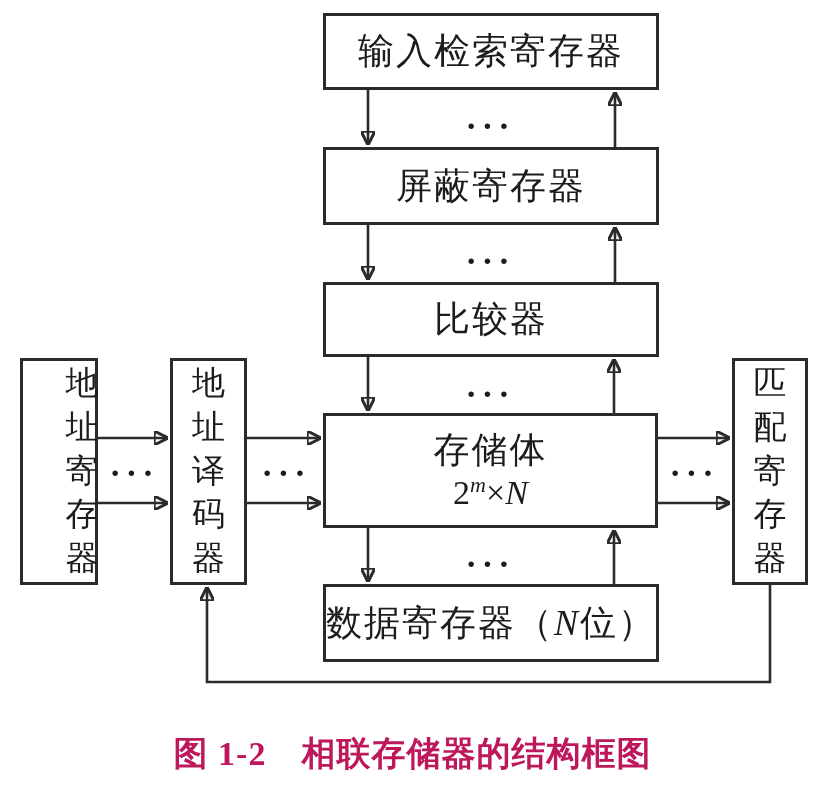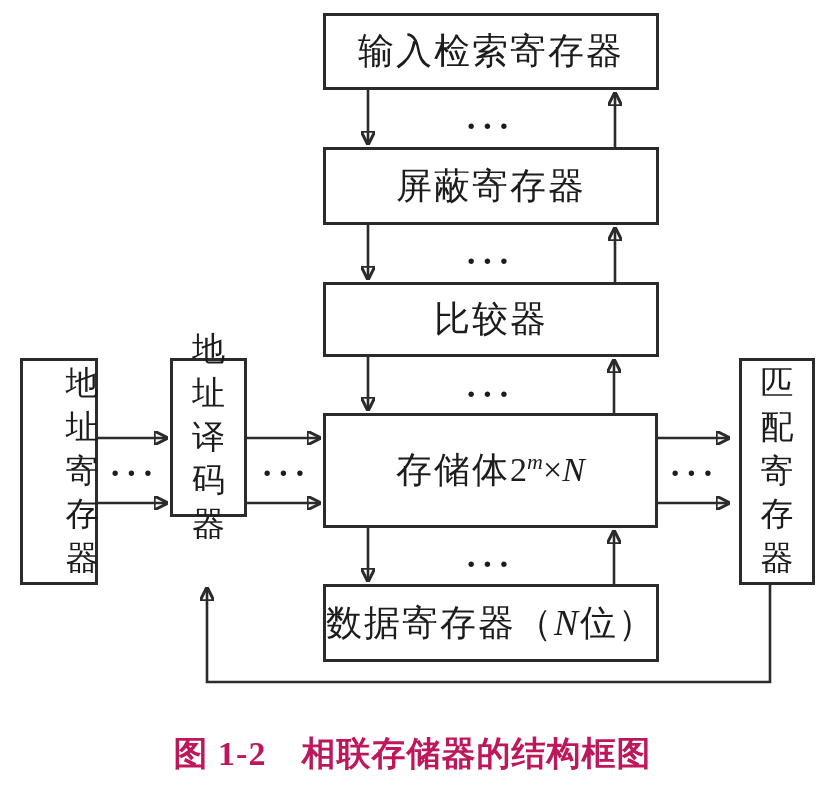--- a/index.html
+++ b/index.html
@@ -124,40 +124,40 @@
   </div>
 
   <div class="box hbox" style="left:323px; top:13px; width:336px; height:77px;">
     <span>输入检索寄存器</span>
   </div>
 
   <div class="box hbox" style="left:323px; top:282px; width:336px; height:75px;">
     <span>比较器</span>
   </div>
 
-  <div class="box" style="left:323px; top:413px; width:335px; height:115px; ">
+  <div class="box" style="left:323px; top:413px; width:335px; height:115px; flex-direction:column;">
     <div class="memline1">存储体</div>
     <div class="memline2">
       <span>2</span><sup>m</sup><span>×</span><span class="ital">N</span>
     </div>
   </div>
 
   <div class="box hbox" style="left:323px; top:584px; width:336px; height:78px;">
     <span><span>数据寄存器（</span><span class="ital">N</span><span>位）</span></span>
   </div>
 
   <div class="box vbox" style="left:20px; top:358px; width:78px; height:227px;padding-left:46px;">
     <span class="vtext">地址寄存器</span>
   </div>
 
-  <div class="box vbox" style="left:170px; top:358px; width:77px; height:159px;">
+  <div class="box vbox" style="left:170px; top:358px; width:77px; height:227px;">
     <span class="vtext">地址译码器</span>
   </div>
 
-  <div class="box vbox" style="left:732px; top:358px; width:76px; height:227px;margin-left:7px;">
+  <div class="box vbox" style="left:732px; top:358px; width:76px; height:227px;">
     <span class="vtext">匹配寄存器</span>
   </div>
 
   <div class="dots" style="left:490px; top:126px;">···</div>
   <div class="dots" style="left:490px; top:261px;">···</div>
   <div class="dots" style="left:490px; top:394px;">···</div>
   <div class="dots" style="left:490px; top:564px;">···</div>
   <div class="dots" style="left:134px; top:473px;">···</div>
   <div class="dots" style="left:286px; top:473px;">···</div>
   <div class="dots" style="left:694px; top:473px;">···</div>

